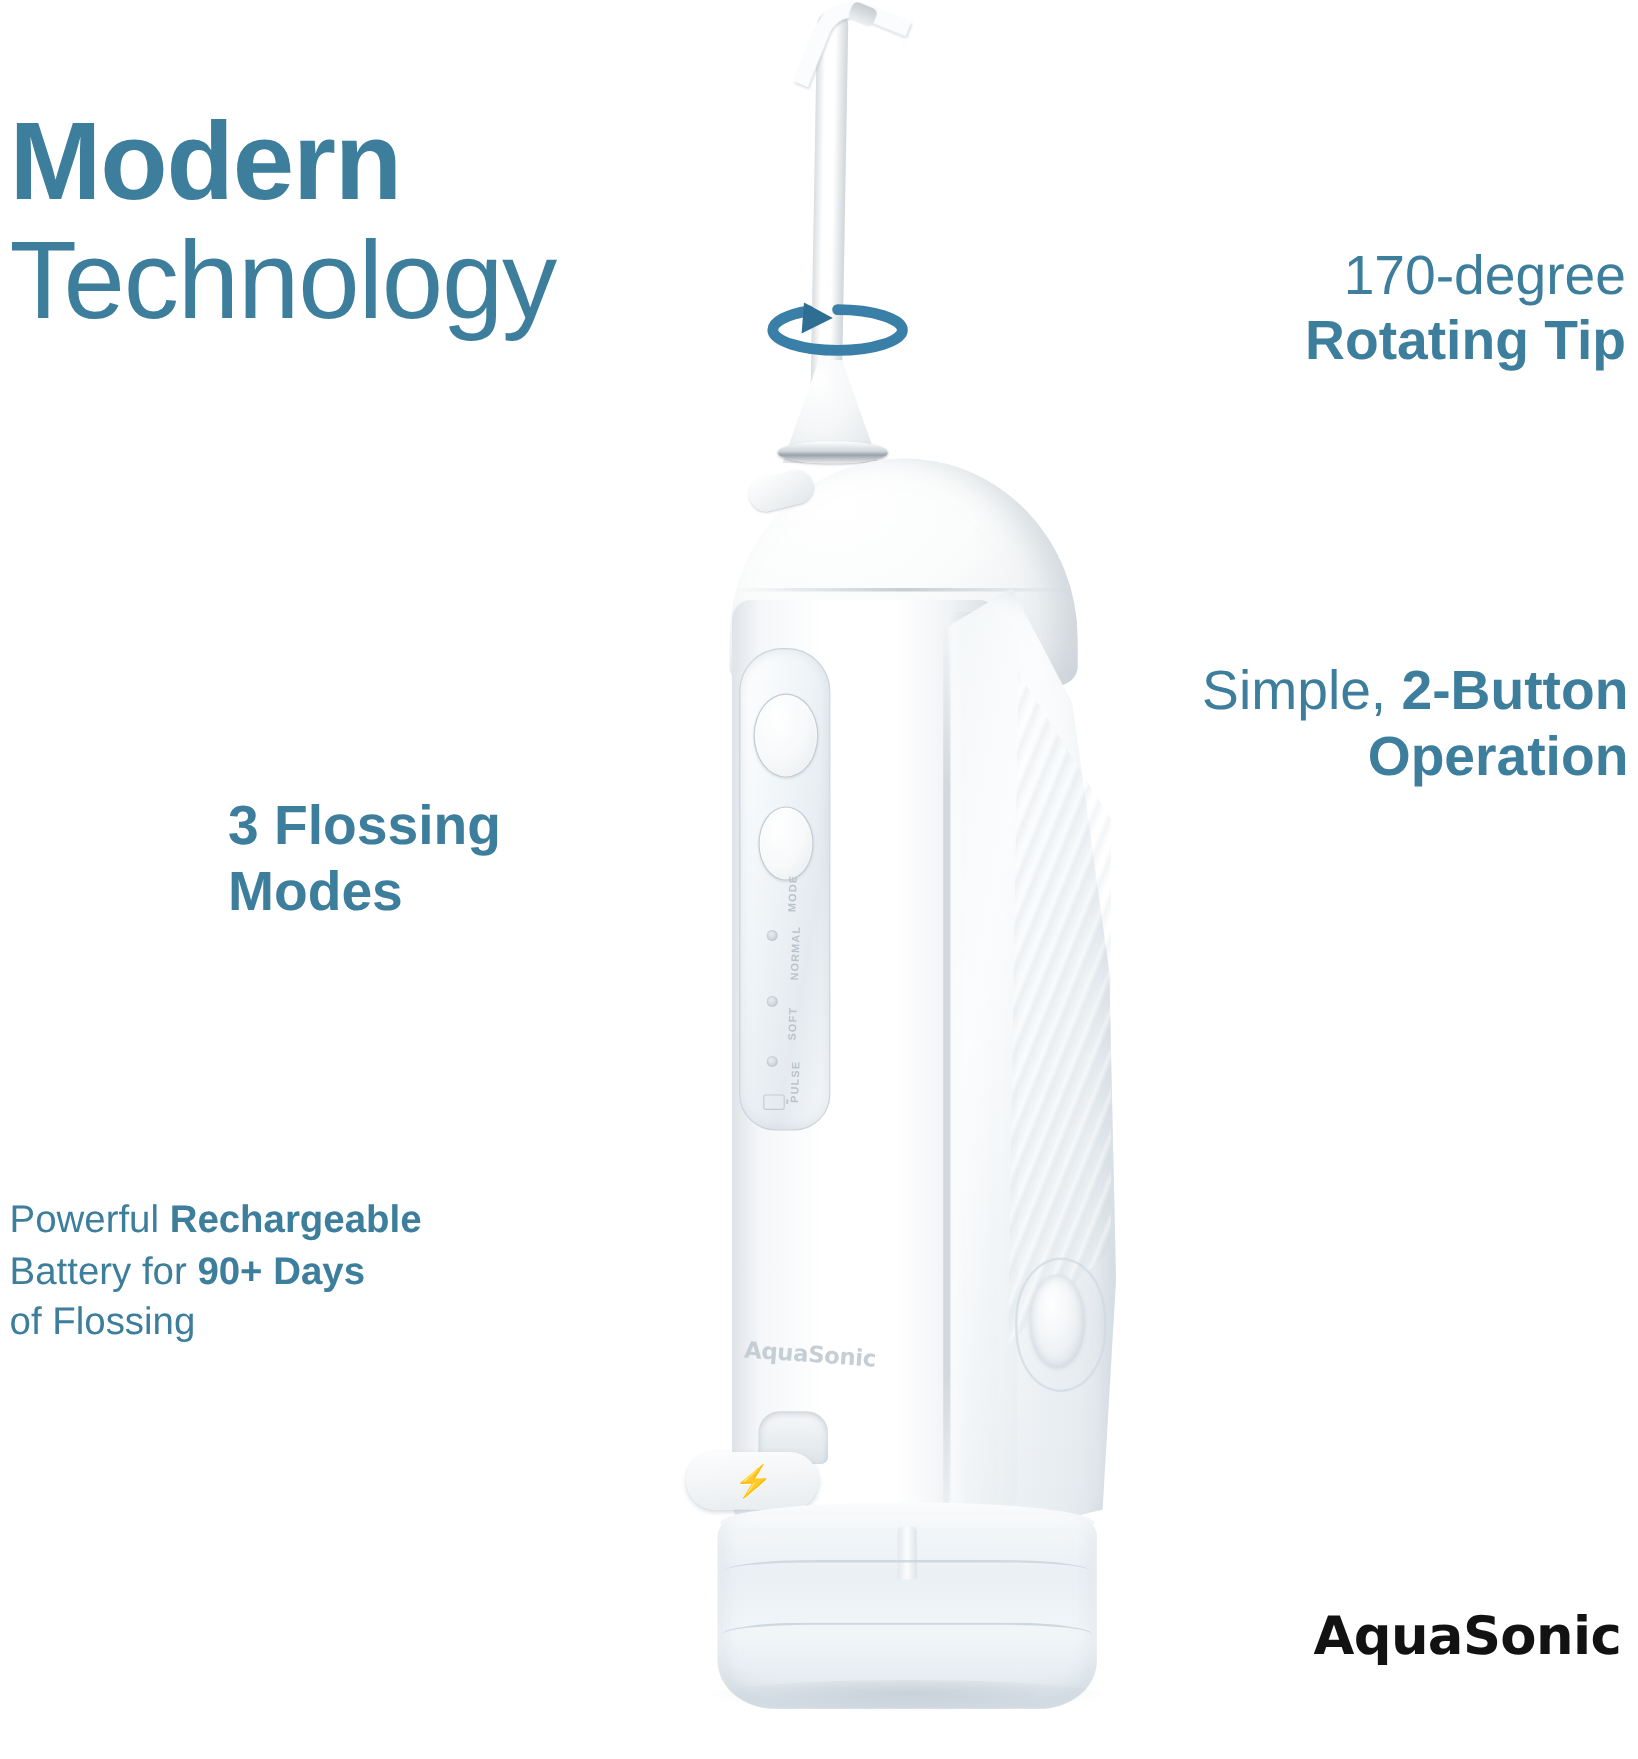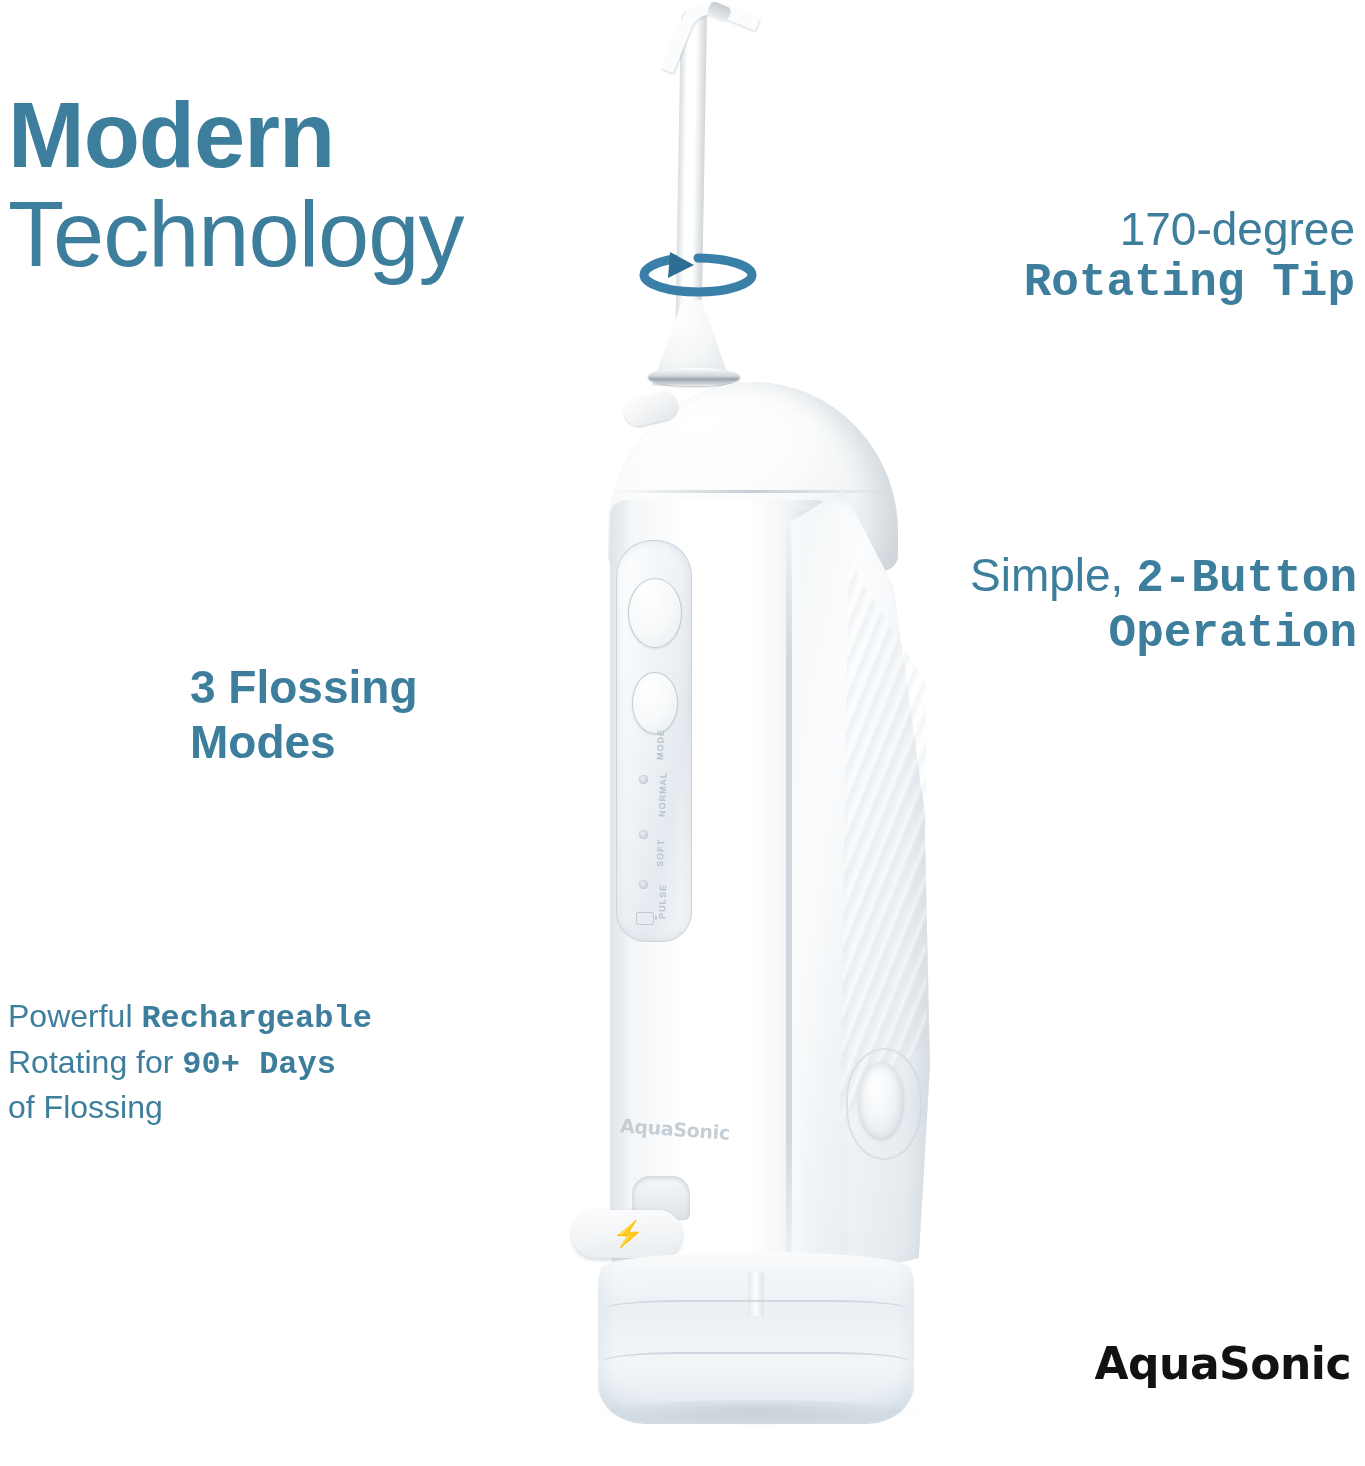--- a/index.html
+++ b/index.html
@@ -7,21 +7,21 @@
     width:1365px;height:1466px;
     background:#ffffff;
     font-family:"Liberation Sans", sans-serif;
     overflow:hidden;
     position:relative;
   }
   .stage{position:relative;width:1365px;height:1314px;}
 
   
   .callout{position:absolute;color:#3d7e9c;line-height:1.08;}
-  .b{font-weight:700;font-family:Liberation Mono, monospace;}
+  .b{font-weight:700;}
   .r{font-weight:400;}
 
   #headline{left:8px;top:86px;width:620px;font-size:92px;letter-spacing:-1px;}
   #headline .l1{display:block;font-weight:700;}
   #headline .l2{display:block;font-weight:400;}
 
   #tip-callout{right:10px;top:202px;width:470px;text-align:right;font-size:46px;line-height:1.18;}
   #button-callout{right:8px;top:548px;width:520px;text-align:right;font-size:46px;line-height:1.2;}
   #modes-callout{left:190px;top:660px;width:360px;text-align:left;font-size:46px;line-height:1.2;font-weight:700;}
   #battery-callout{left:8px;top:995px;width:620px;text-align:left;font-size:32px;line-height:1.33;}
@@ -261,21 +261,21 @@
     <div class="b">Operation</div>
   </div>
 
   <div class="callout" id="modes-callout">
     <div>3 Flossing</div>
     <div>Modes</div>
   </div>
 
   <div class="callout" id="battery-callout">
     <div><span class="r">Powerful </span><span class="b">Rechargeable</span></div>
-    <div><span class="r">Rotating for </span><span class="b">90+ Days</span></div>
+    <div><span class="r">Battery for </span><span class="b">90+ Days</span></div>
     <div class="r">of Flossing</div>
   </div>
 
   <div id="brand-logo">AquaSonic</div>
 
   <div id="product">
 
     <div class="pdev nozzle-shaft"></div>
     <div class="pdev nozzle-bend"></div>
     <div class="pdev nozzle-tipcap"></div>

